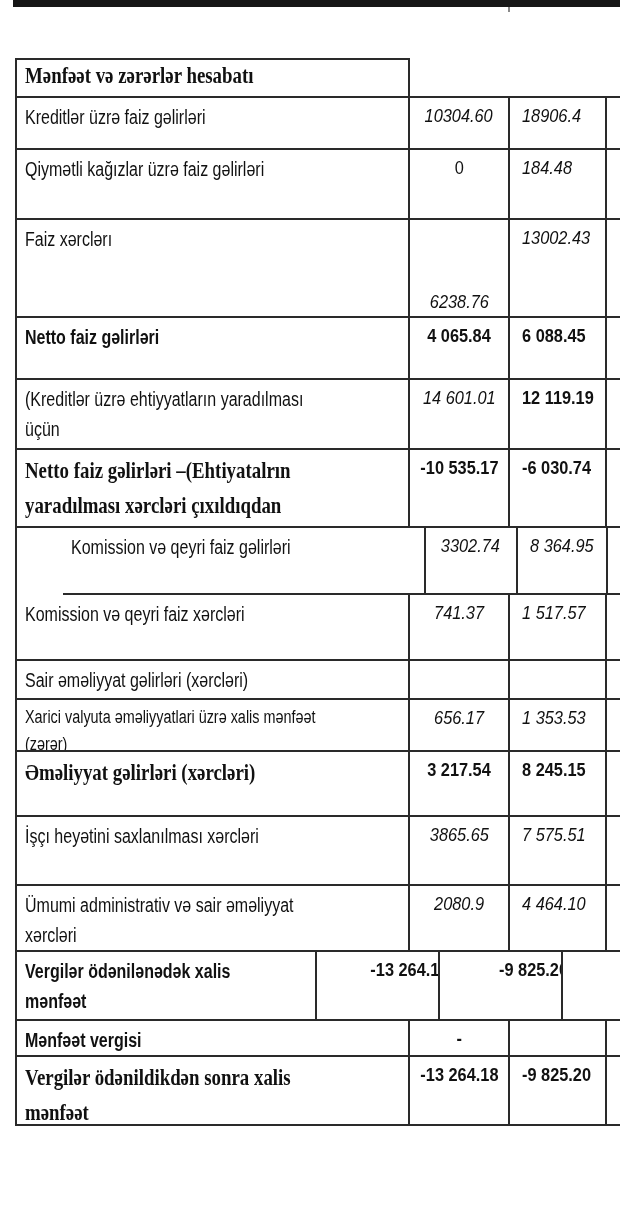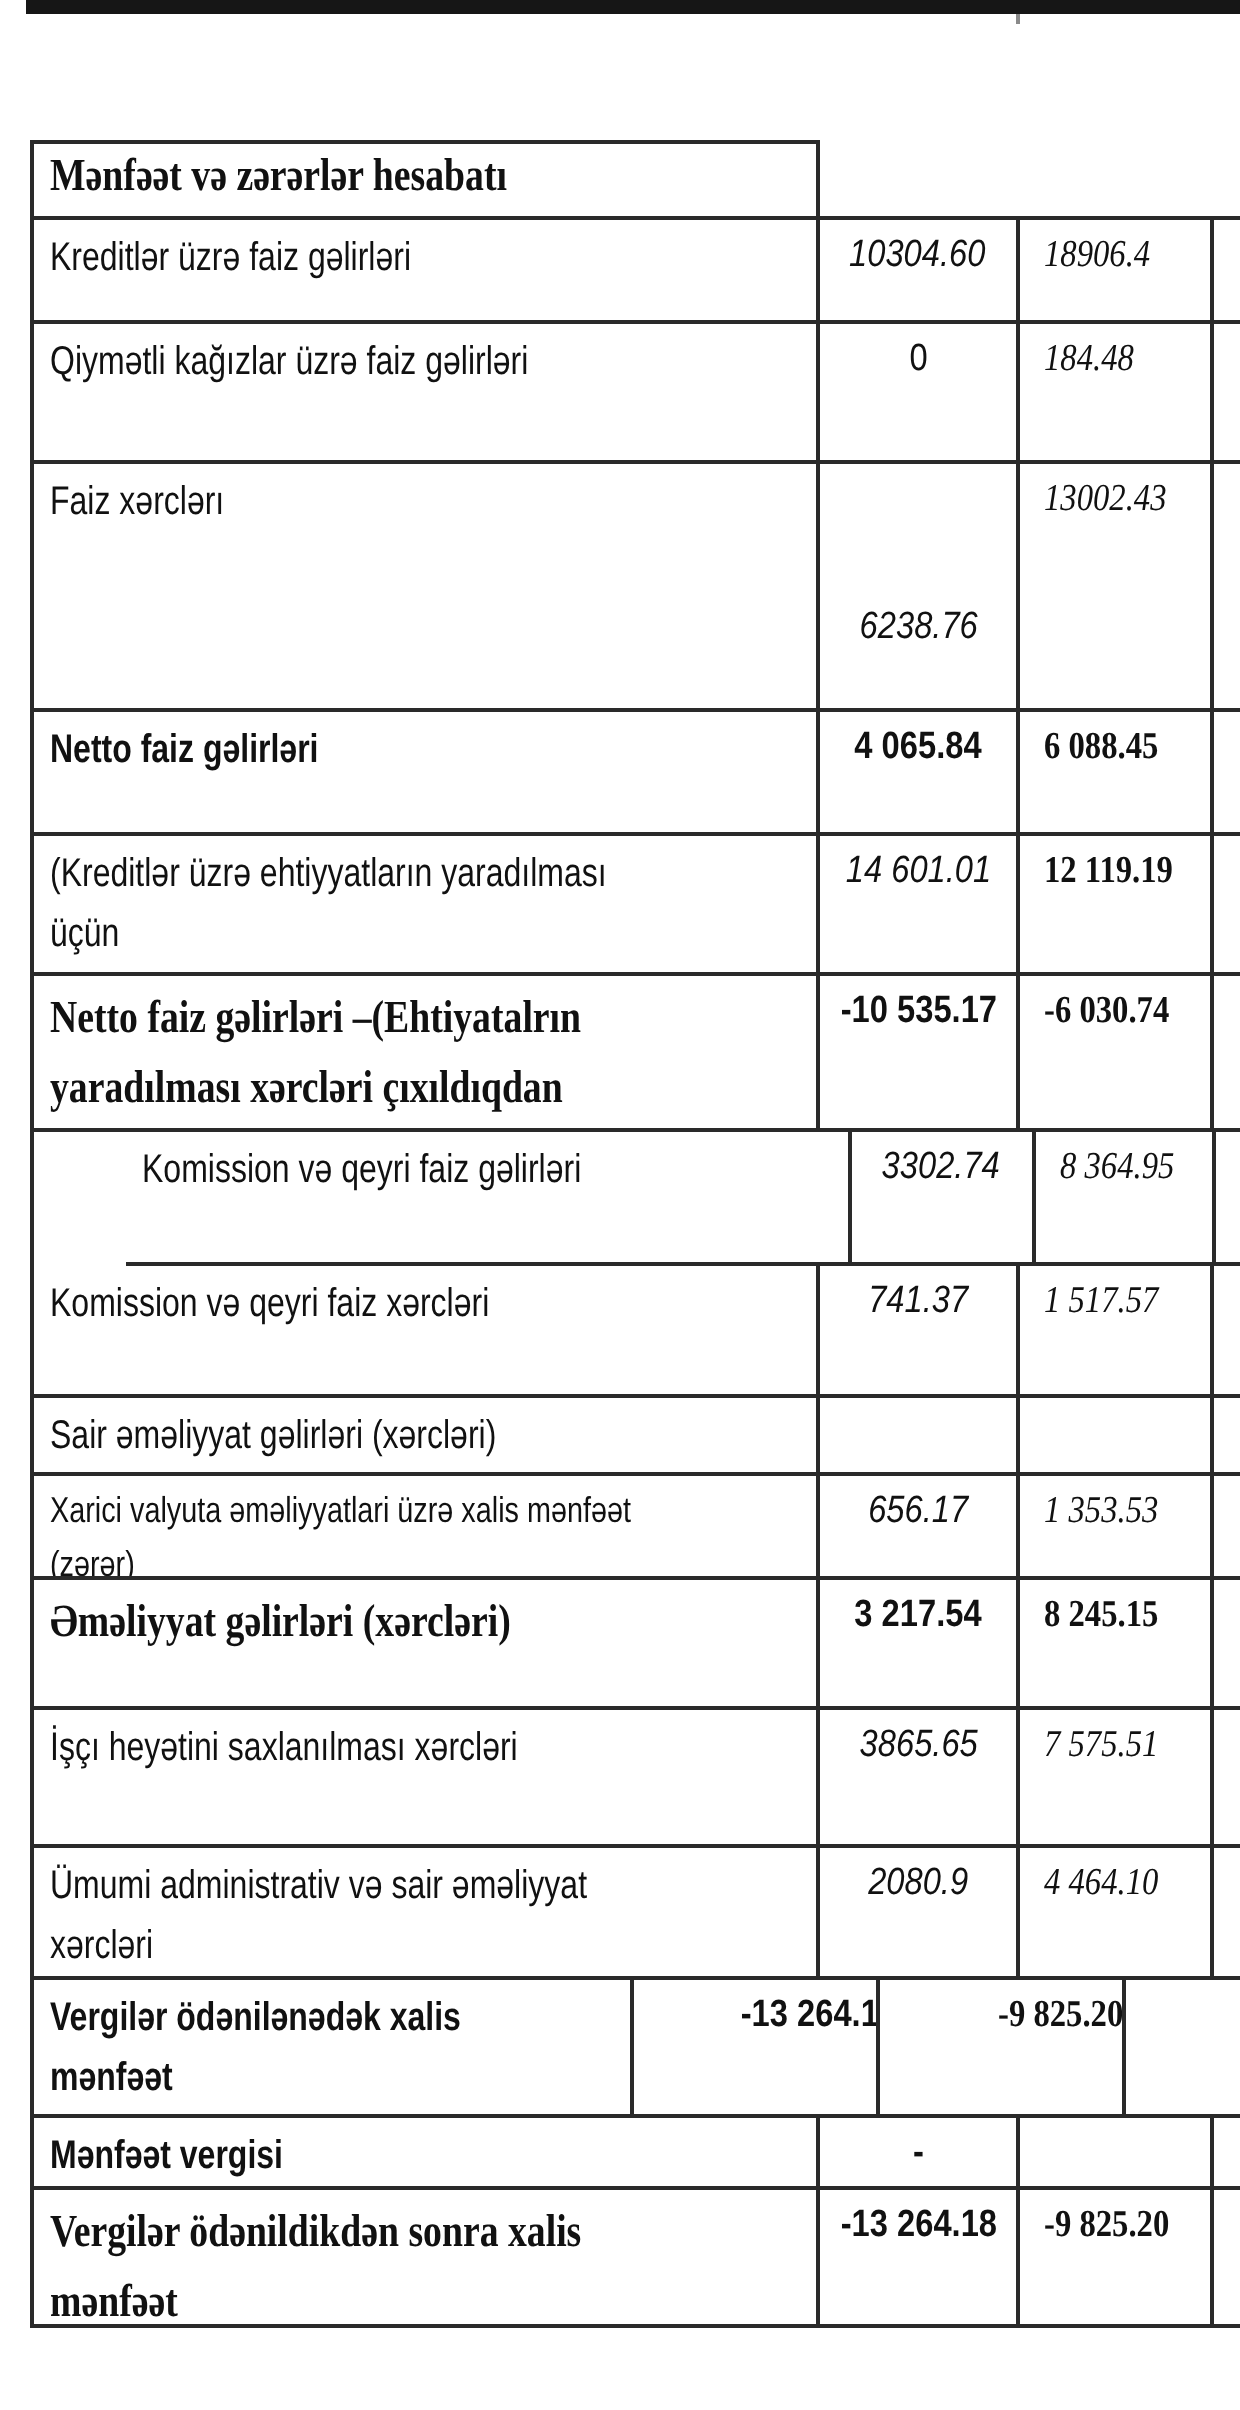--- a/index.html
+++ b/index.html
@@ -7,35 +7,35 @@
   body {
     width:620px; height:1205px; position:relative; overflow:hidden;
     background:#ffffff; color:var(--ink);
     font-family:"Liberation Sans", sans-serif;
   }
   
   .top-bar { position:absolute; left:13px; top:0; width:607px; height:7px; background:#161616; }
   .top-tick { position:absolute; left:508px; top:7px; width:2px; height:5px; background:#8a8a8a; }
 
   
-  .tbl { position:absolute; left:15px; top:70px; }
+  .tbl { position:absolute; left:15px; top:58px; }
   .hdr {
     width:395px; height:38px; box-sizing:border-box;
     border:2px solid var(--line); border-bottom:none;
     padding:3px 4px 0 8px; overflow:hidden;
   }
   .grid {
     width:605px; box-sizing:border-box;
     border-left:2px solid var(--line); border-top:2px solid var(--line);
   }
   .row { display:flex; box-sizing:border-box; border-bottom:2px solid var(--line); align-items:flex-start; overflow:hidden; }
   .cell { box-sizing:border-box; border-right:2px solid var(--line); height:100%; overflow:hidden; }
   .lc   { width:393px; padding:4px 4px 0 8px; }
   .c1   { width:100px; text-align:center; padding-top:6px; }
-  .c2   { width:97px;  text-align:left;  padding:6px 0 0 12px;font-family:Liberation Serif, serif; }
+  .c2   { width:97px;  text-align:left;  padding:6px 0 0 12px; }
   .stub { width:13px; border-right:none; }
 
   
   .inner { display:inline-block; white-space:pre-line; transform-origin:left top; }
   .f-sans   { font-size:20px; line-height:1.5; transform:scaleX(0.80); }
   .f-sansb  { font-size:20px; font-weight:bold; line-height:1.5; transform:scaleX(0.80); }
   .f-serifb { font-family:"Liberation Serif", serif; font-size:23px; font-weight:bold; line-height:1.5; transform:scaleX(0.82); }
   .small    { font-size:18px; }
   .title    { font-family:"Liberation Serif", serif; font-size:23px; font-weight:bold; display:inline-block; transform:scaleX(0.82); transform-origin:left top; }
 
@@ -62,21 +62,21 @@
         <div class="cell c1"><span class="num it">10304.60</span></div>
         <div class="cell c2"><span class="num it">18906.4</span></div>
         <div class="cell stub"></div>
       </div>
       <div class="row" style="height: 70px;">
         <div class="cell lc"><span class="inner f-sans">Qiymətli kağızlar üzrə faiz gəlirləri</span></div>
         <div class="cell c1"><span class="num pl">0</span></div>
         <div class="cell c2"><span class="num it">184.48</span></div>
         <div class="cell stub"></div>
       </div>
-      <div class="row" style="height: 124px;">
+      <div class="row" style="height: 98px;">
         <div class="cell lc"><span class="inner f-sans">Faiz xərclərı</span></div>
         <div class="cell c1" style="padding-top: 70px;"><span class="num it">6238.76</span></div>
         <div class="cell c2"><span class="num it">13002.43</span></div>
         <div class="cell stub"></div>
       </div>
       <div class="row" style="height: 62px;">
         <div class="cell lc"><span class="inner f-sansb">Netto faiz gəlirləri</span></div>
         <div class="cell c1"><span class="num bd">4 065.84</span></div>
         <div class="cell c2"><span class="num bd">6 088.45</span></div>
         <div class="cell stub"></div>

